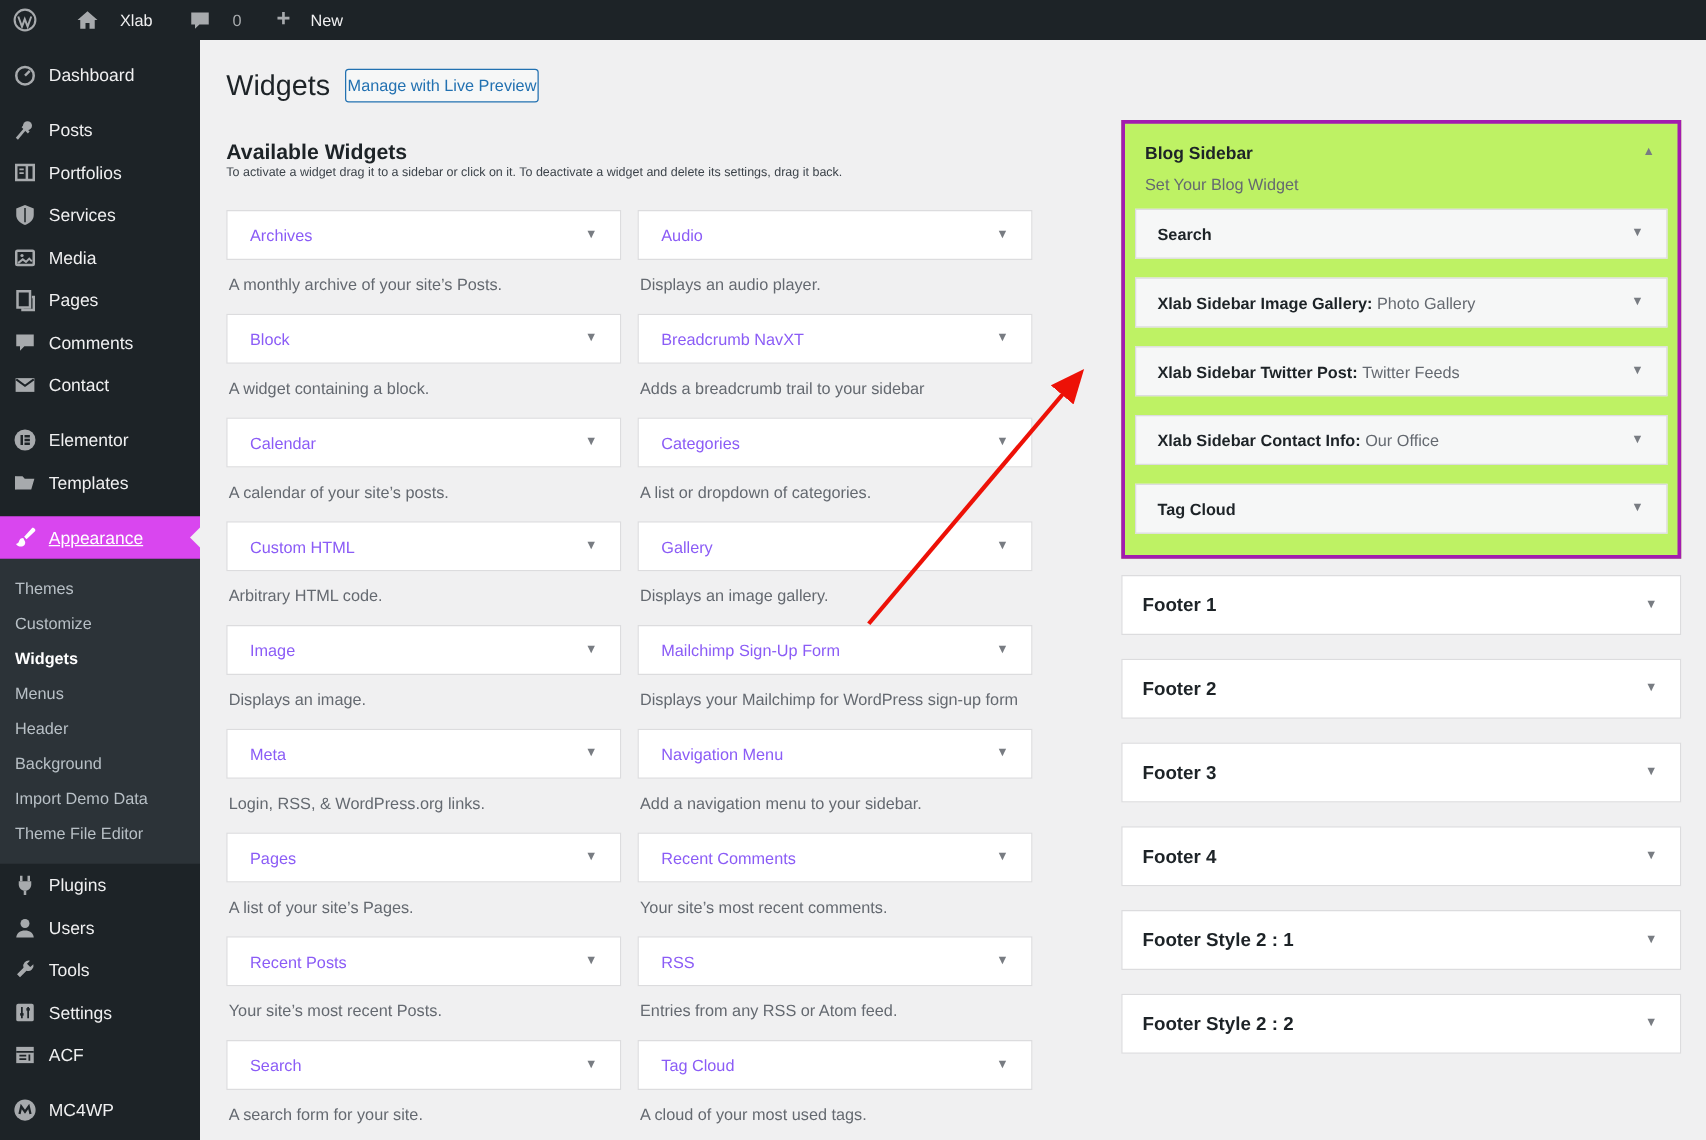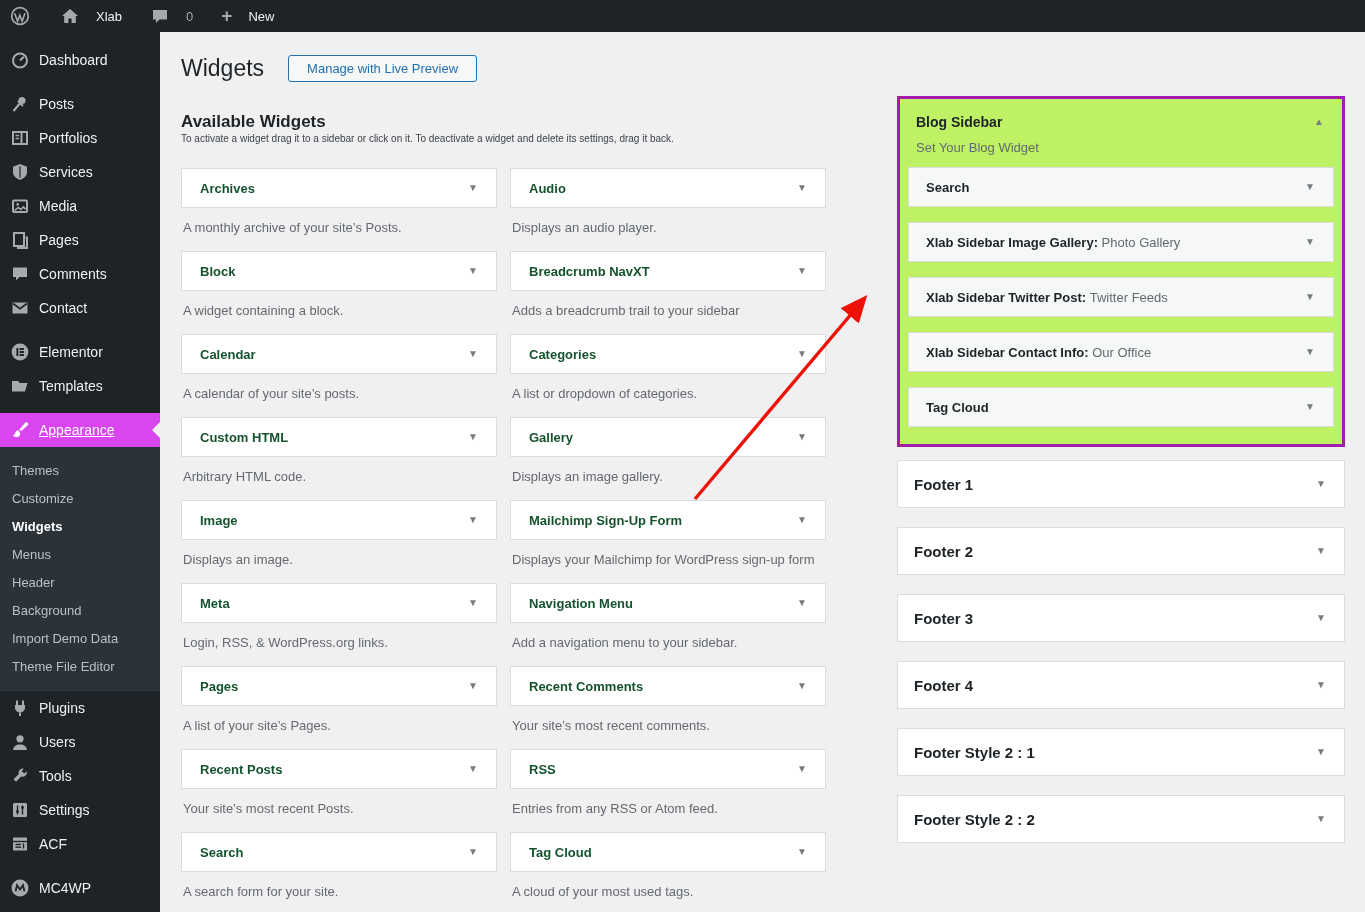--- a/index.html
+++ b/index.html
@@ -46,35 +46,35 @@
     height:28px; line-height:28px; padding-left:12px; font-size:13px;
     color:#b8c0c6; cursor:pointer;
   }
   .submenu-item.current{ color:#fff; font-weight:700; }
   
   #content{ position:absolute; left:160px; top:32px; width:1205px; height:880px; }
   #main-col{ margin:20px 0 0 21px; width:659px; }
   .title-row{ display:flex; align-items:center; gap:12px; height:32px; }
   .title-row h1{ font-size:23px; font-weight:400; color:#1d2327; }
   .page-title-action{
-    display:inline-block; padding:5px 18px; border:1px solid #2271b1; border-radius:3px;
-    background:#f6f7f7; color:#2271b1; font-size:13px; cursor:pointer; text-decoration:none;margin-left:12px;
+    display:inline-block; padding:5px 1px; border:1px solid #2271b1; border-radius:3px;
+    background:#f6f7f7; color:#2271b1; font-size:13px; cursor:pointer; text-decoration:none;
   }
   #available-heading{ margin-top:28px; font-size:17px; font-weight:700; color:#1d2327; height:20px;}
   #available-desc{ margin-top:1px; font-size:10px; color:#3c434a; height:16px; }
   #widgets-grid{
     margin-top:19px; display:grid; grid-template-columns:316px 316px; column-gap:13px;
   }
   .widget-cell{ margin-bottom:16px; }
   .widget-card{
     height:40px; background:#fff; border:1px solid #dcdcde;
     display:flex; align-items:center; justify-content:space-between;
     padding:0 18px; cursor:pointer;
   }
-  .widget-card .wtitle{ font-size:13px; font-weight:700; color:#14532d; }
+  .widget-card .wtitle{ font-size:13px; font-weight:400; color:#8b5cf6; }
   .caret{ font-size:10px; color:#787c82; line-height:10px; }
   .widget-desc{ margin-top:12px; font-size:13px; color:#646970; line-height:15px; height:15px; padding-left:2px;}
   
   #right-col{ position:absolute; left:737px; top:64px; width:448px; }
   .panel{
     background:#bef264; border:3px solid #a21caf; margin-bottom:13px;
   }
   #blog-panel{ padding-bottom:2px; }
   .panel-head{
     display:flex; align-items:center; justify-content:space-between;

